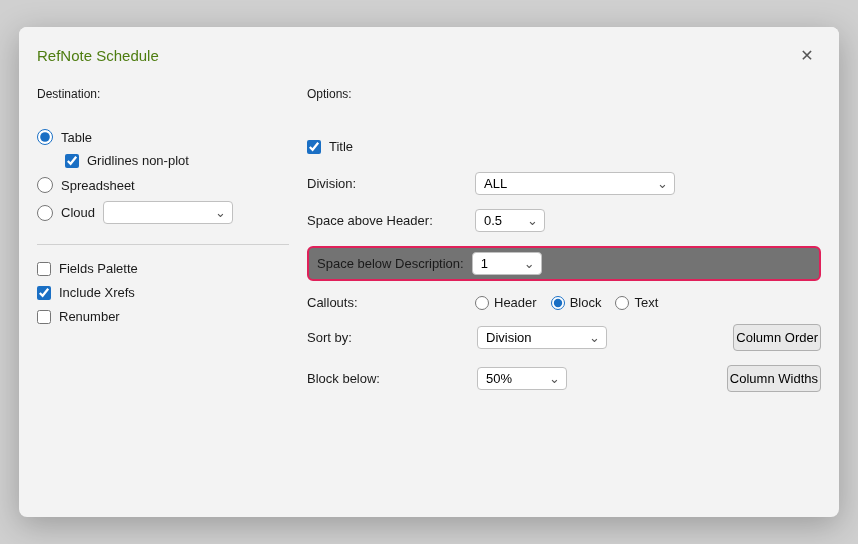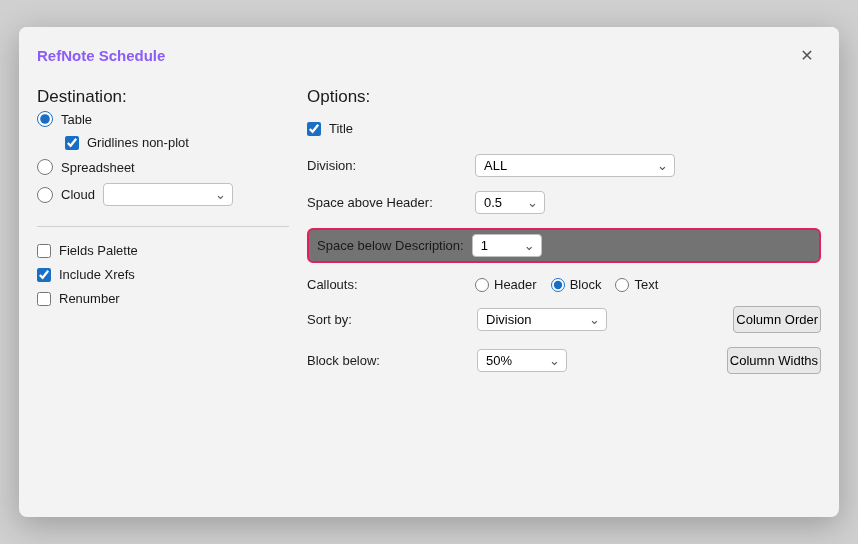--- a/index.html
+++ b/index.html
@@ -30,22 +30,22 @@
       display: flex;
       align-items: center;
       justify-content: space-between;
       padding: 14px 18px 10px 18px;
       background: #f3f3f3;
       border-radius: 8px 8px 0 0;
     }
 
     .title-bar-title {
       font-size: 15px;
-      font-weight: 700;
-      color: #8b5cf6;
+      font-weight: 400;
+      color: #4d7c0f;
     }
 
     .close-btn {
       width: 28px;
       height: 28px;
       display: flex;
       align-items: center;
       justify-content: center;
       cursor: pointer;
       border-radius: 4px;
@@ -72,23 +72,23 @@
     }
 
     .right-panel {
       flex: 1;
       display: flex;
       flex-direction: column;
       gap: 14px;
     }
 
     .section-label {
-      font-size: 17px;
+      font-size: 12px;
       color: #1a1a1a;
-      margin-bottom: 0;
+      margin-bottom: 24px;
     }
 
     
     .radio-row {
       display: flex;
       align-items: center;
       gap: 8px;
       margin-bottom: 4px;
     }
 

